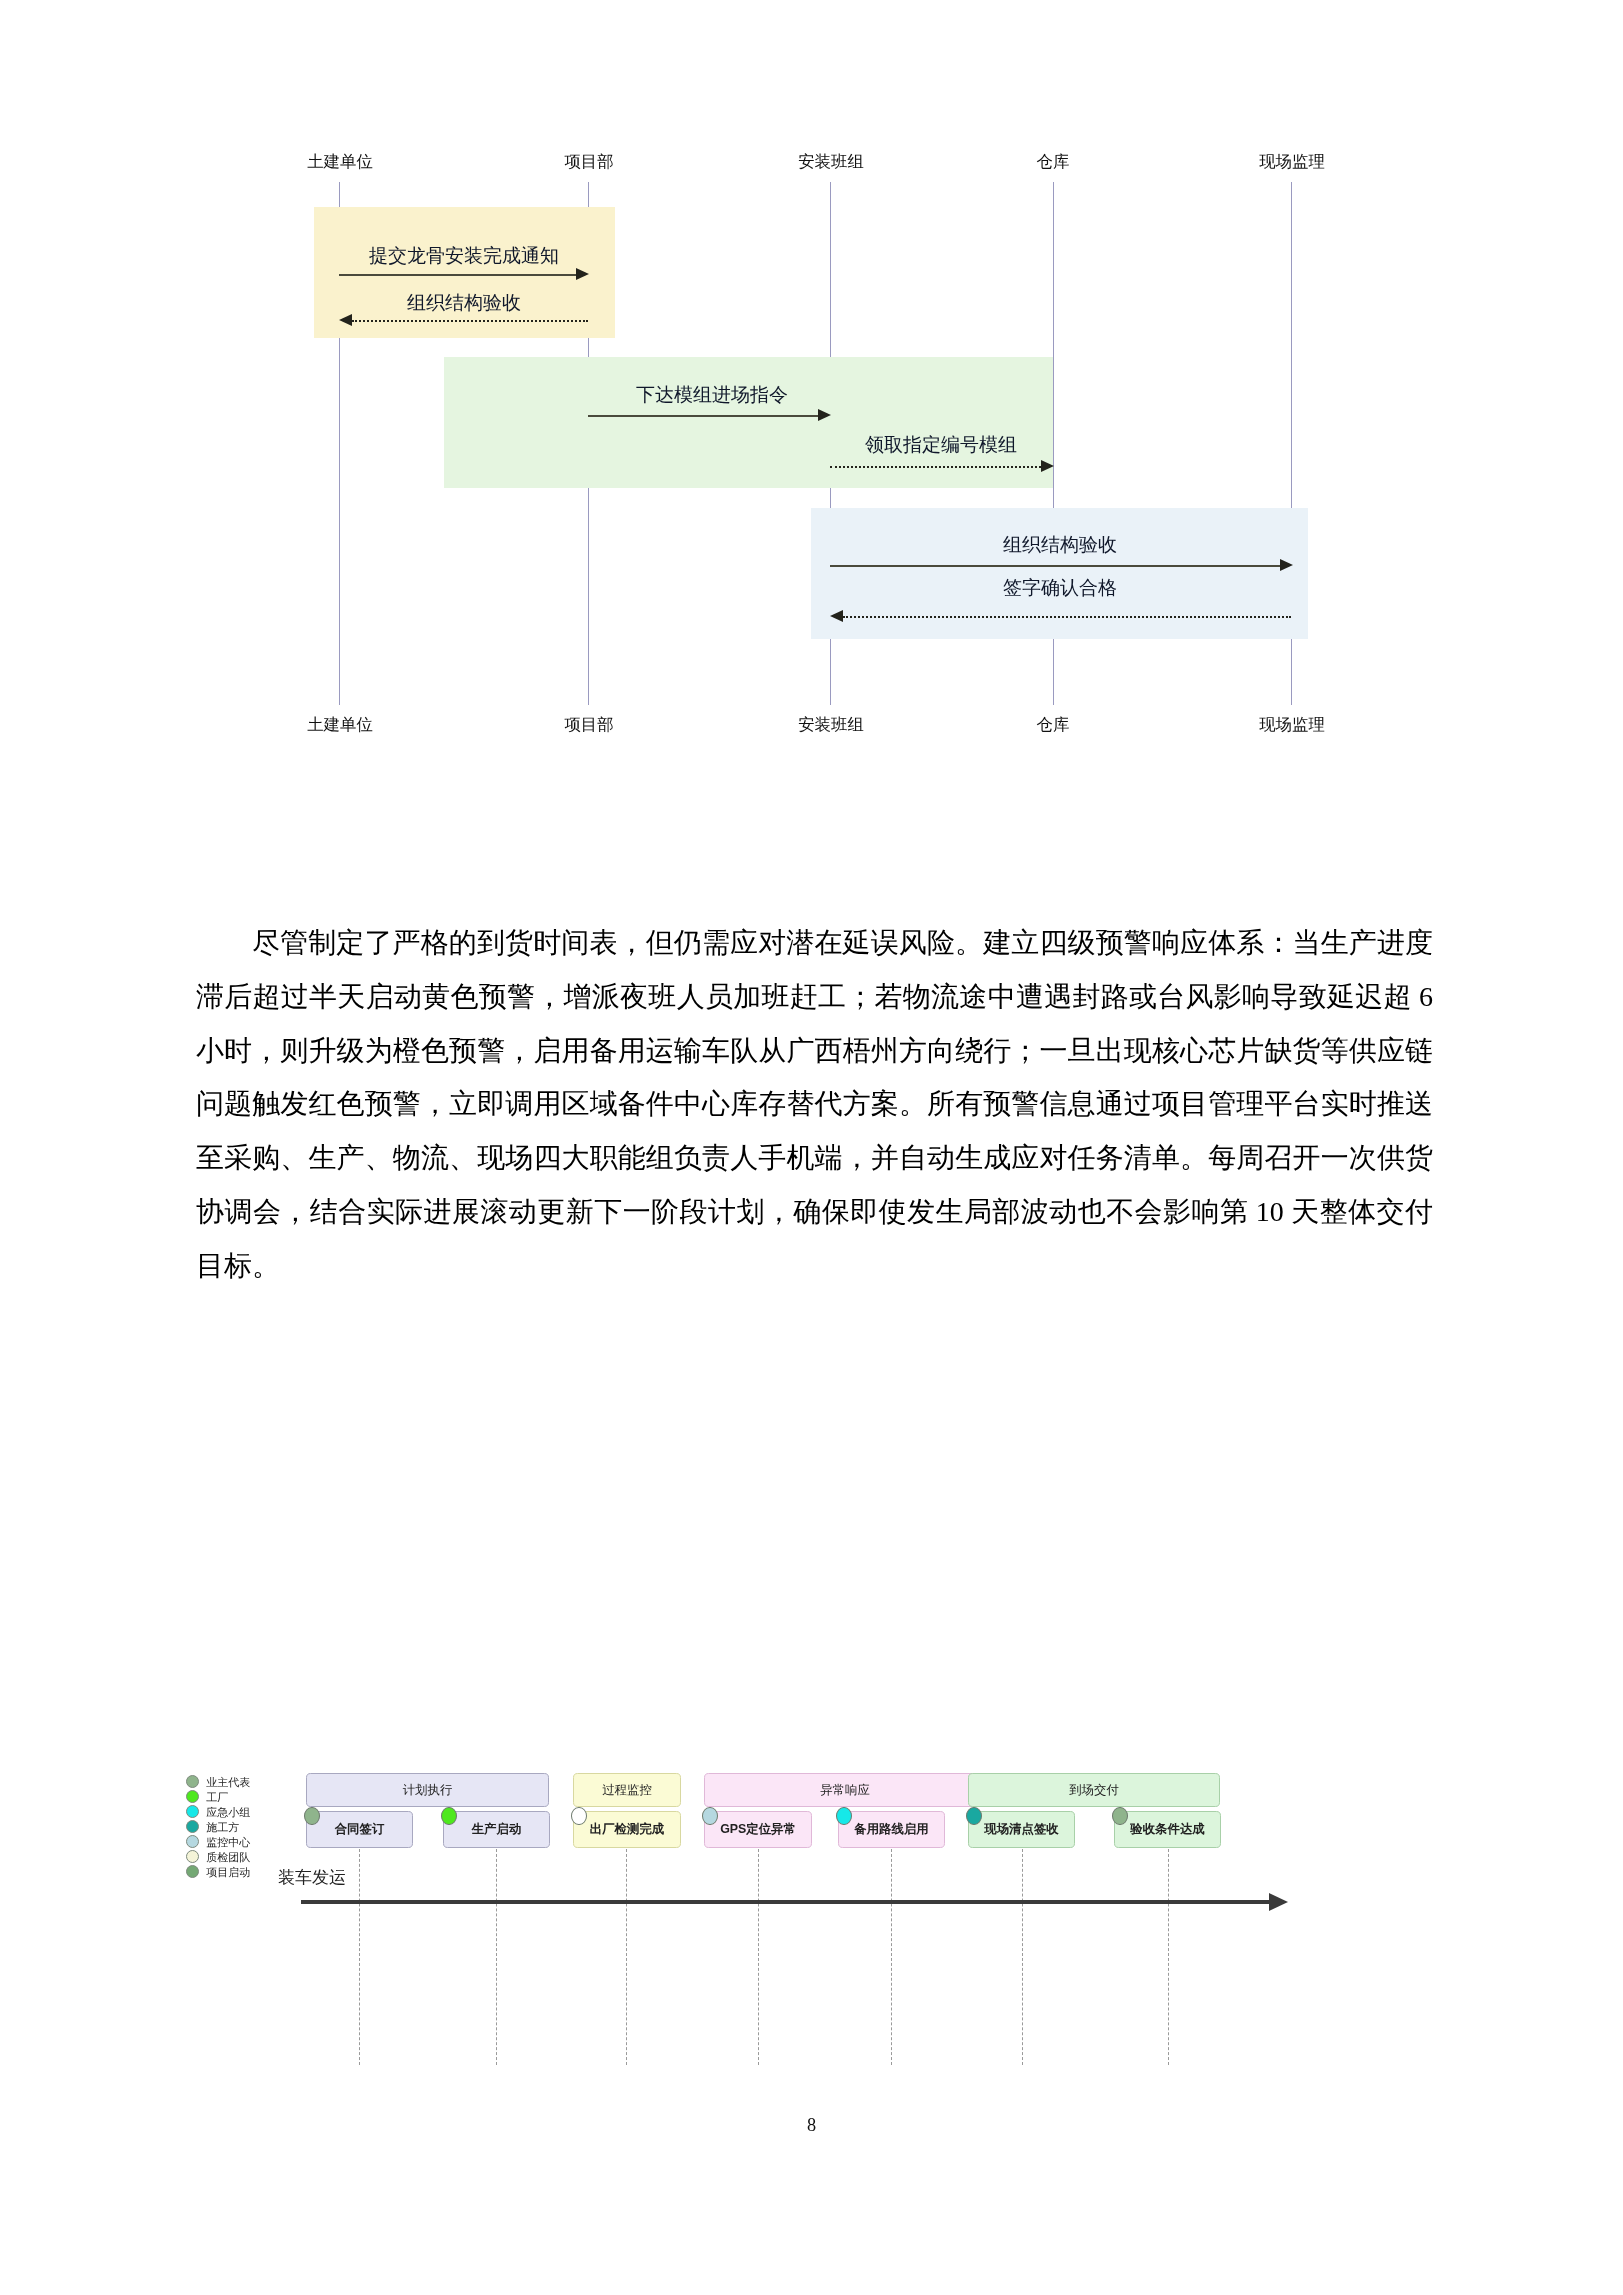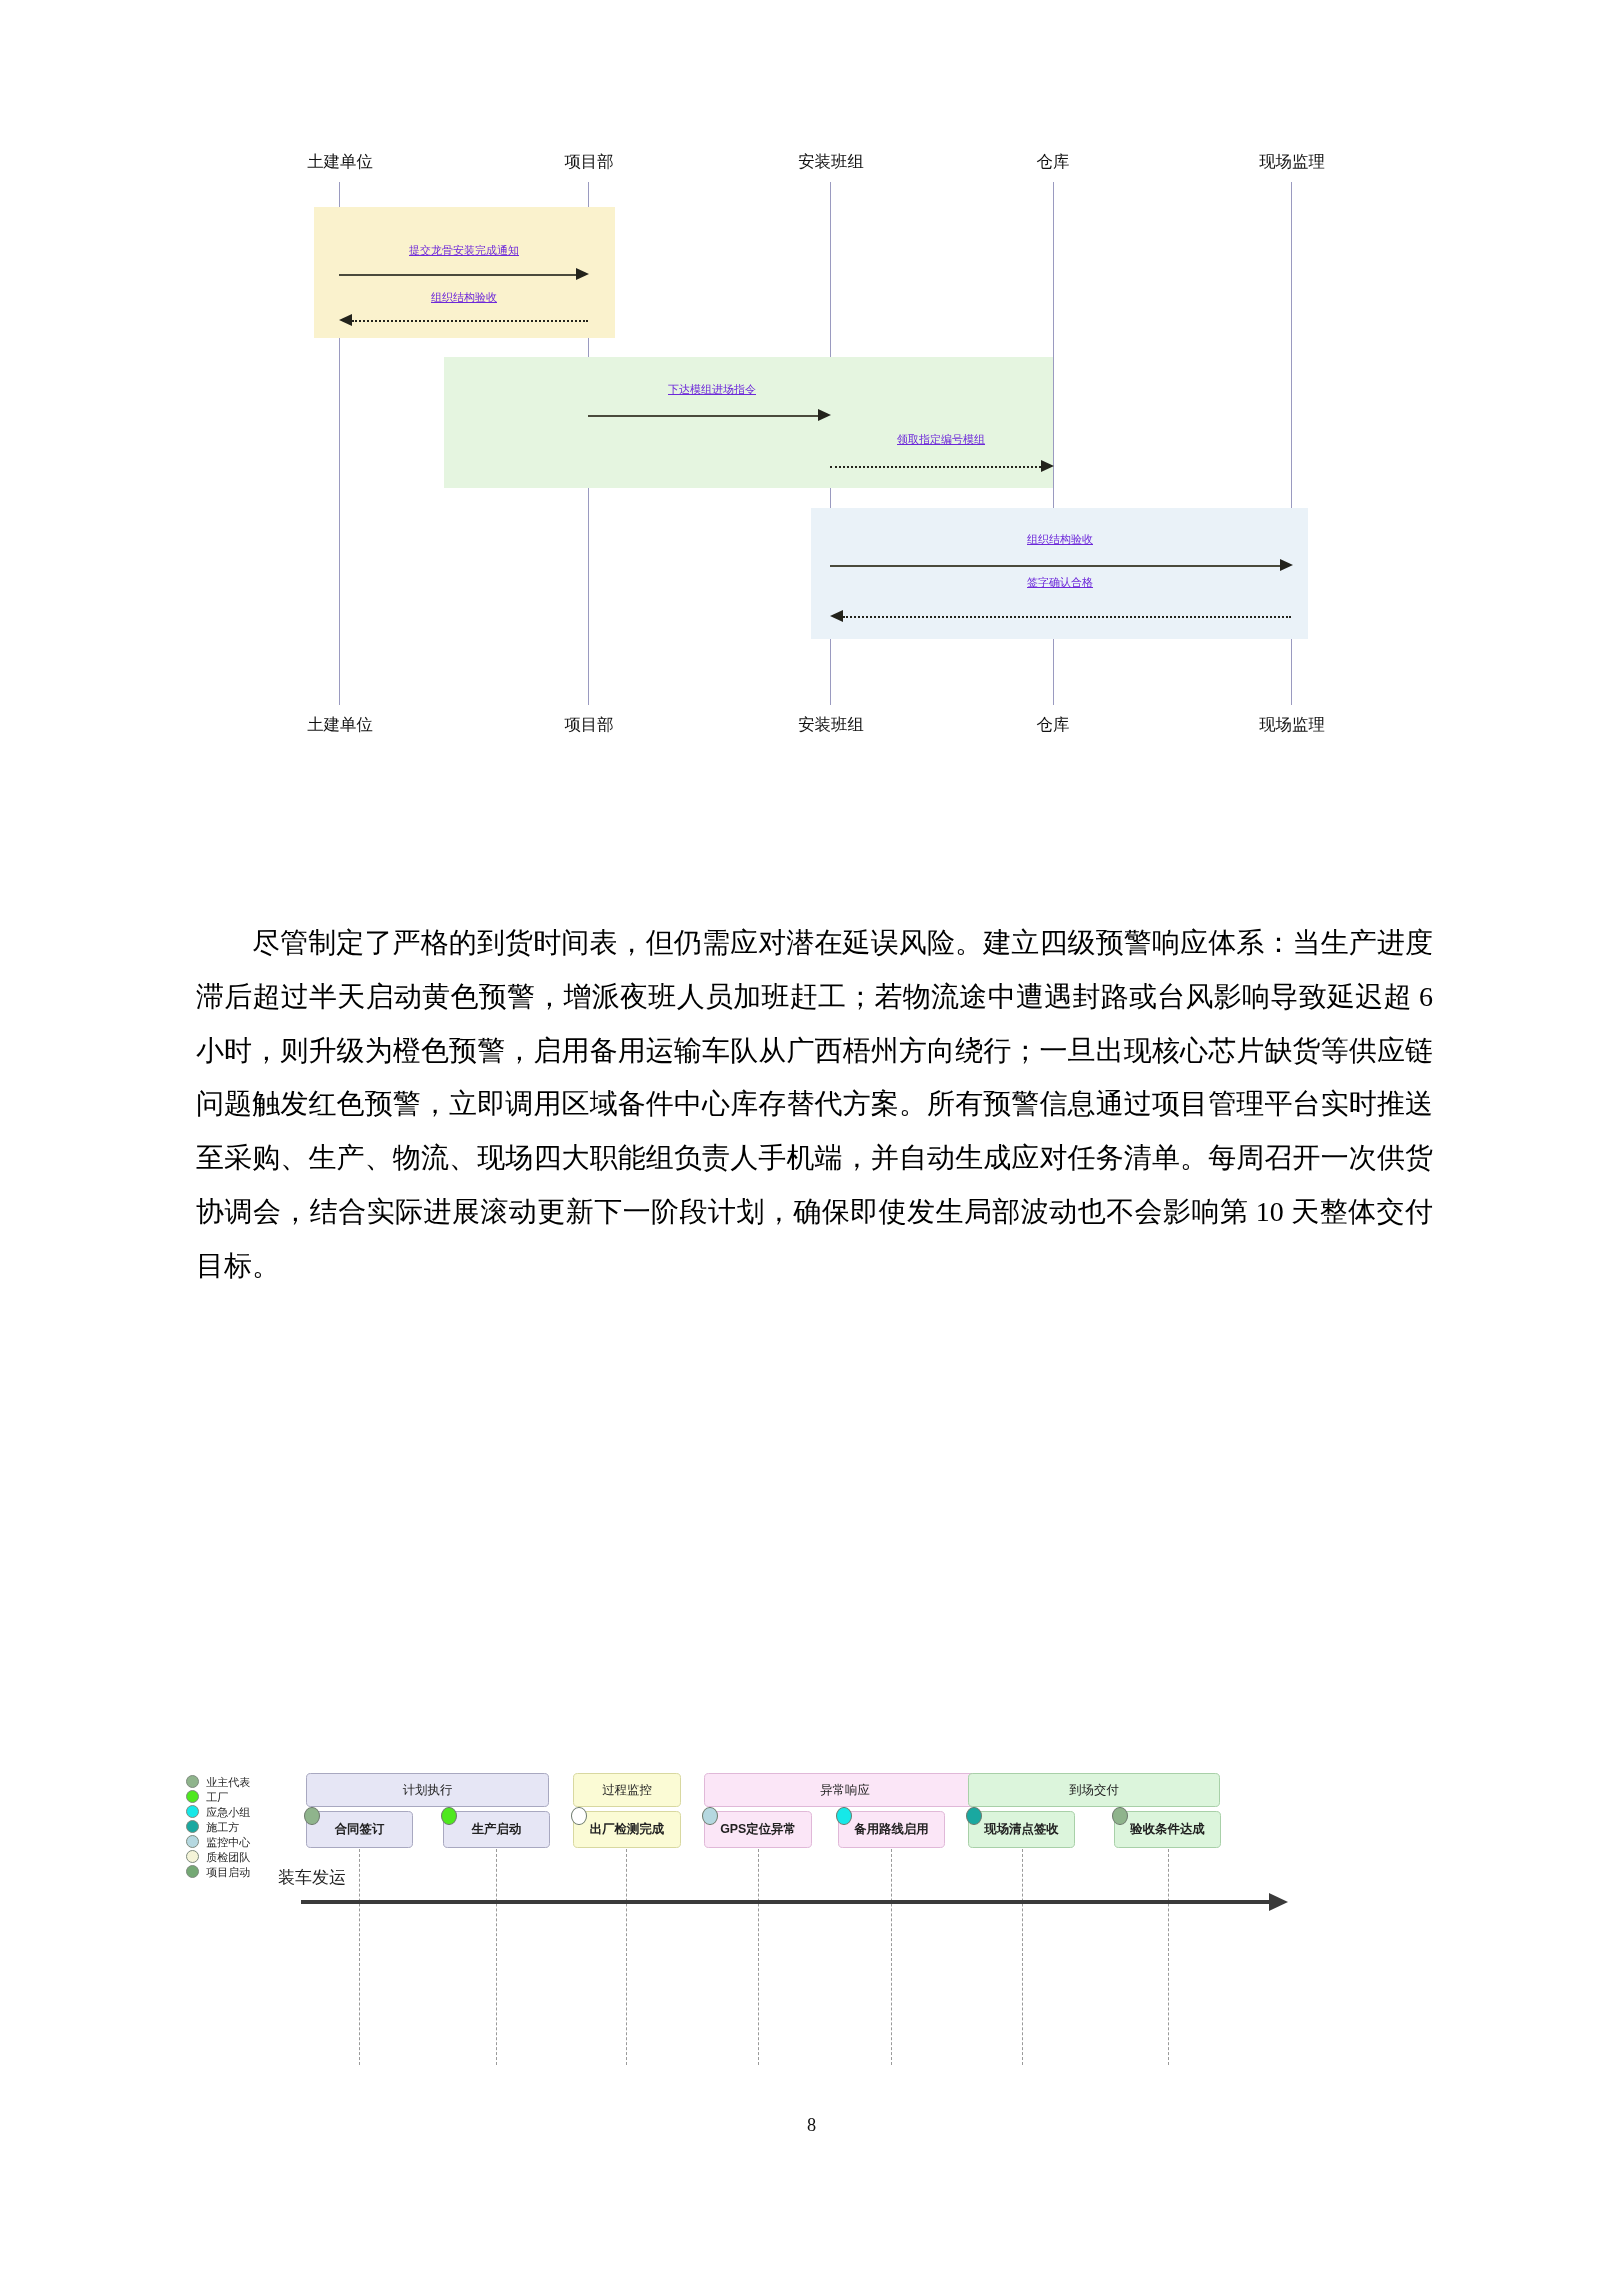--- a/index.html
+++ b/index.html
@@ -16,21 +16,21 @@
   .seq{position:absolute;left:183px;top:151px;width:1256px;height:589px;}
   .seq-label{
     position:absolute;transform:translateX(-50%);
     font-size:16.4px;color:#111;white-space:nowrap;
     font-family:"Liberation Sans","DejaVu Sans",sans-serif;
   }
   .lifeline{position:absolute;width:1.3px;background:#9a9ac0;}
   .actbox{position:absolute;}
   .msg-label{
     position:absolute;transform:translateX(-50%);
-    font-size:11px;color:#6d28d9;white-space:nowrap;text-decoration:underline;
+    font-size:19px;color:#0f172a;white-space:nowrap;
   }
   .arrow-line{position:absolute;height:0;border-top:2px solid #4a4a3c;}
   .arrow-line.dashed{border-top:2.6px dotted #23231c;}
   .arrow-head{position:absolute;width:0;height:0;}
   .arrow-head.right{
     border-top:6.5px solid transparent;border-bottom:6.5px solid transparent;
     border-left:13px solid #23231c;
   }
   .arrow-head.left{
     border-top:6.5px solid transparent;border-bottom:6.5px solid transparent;

